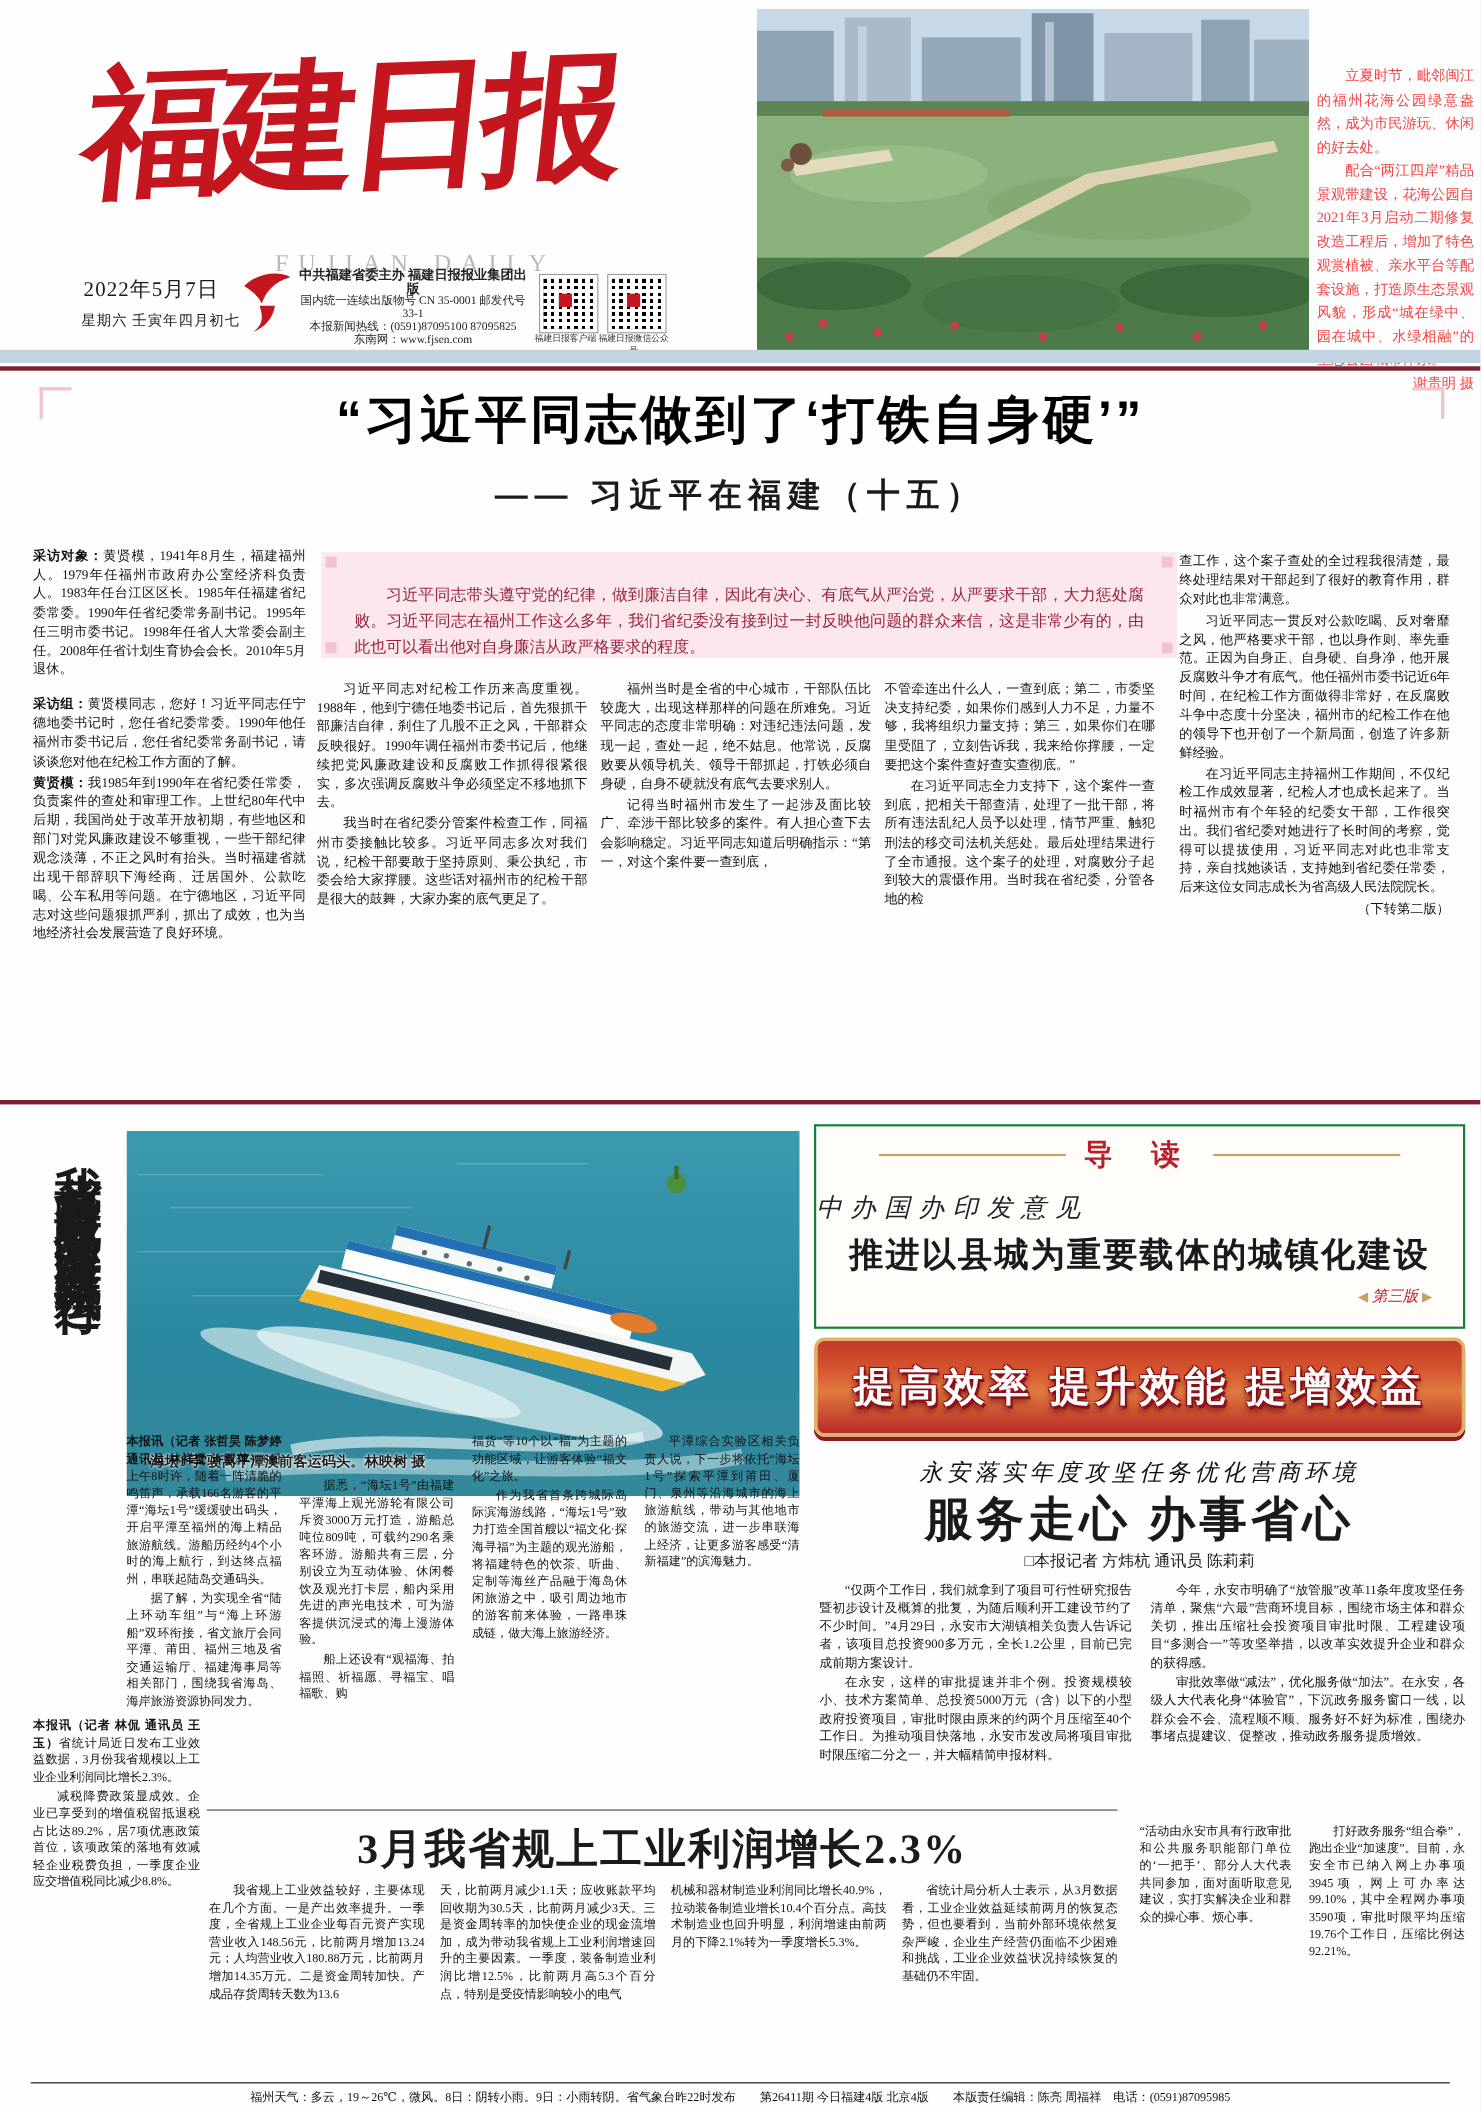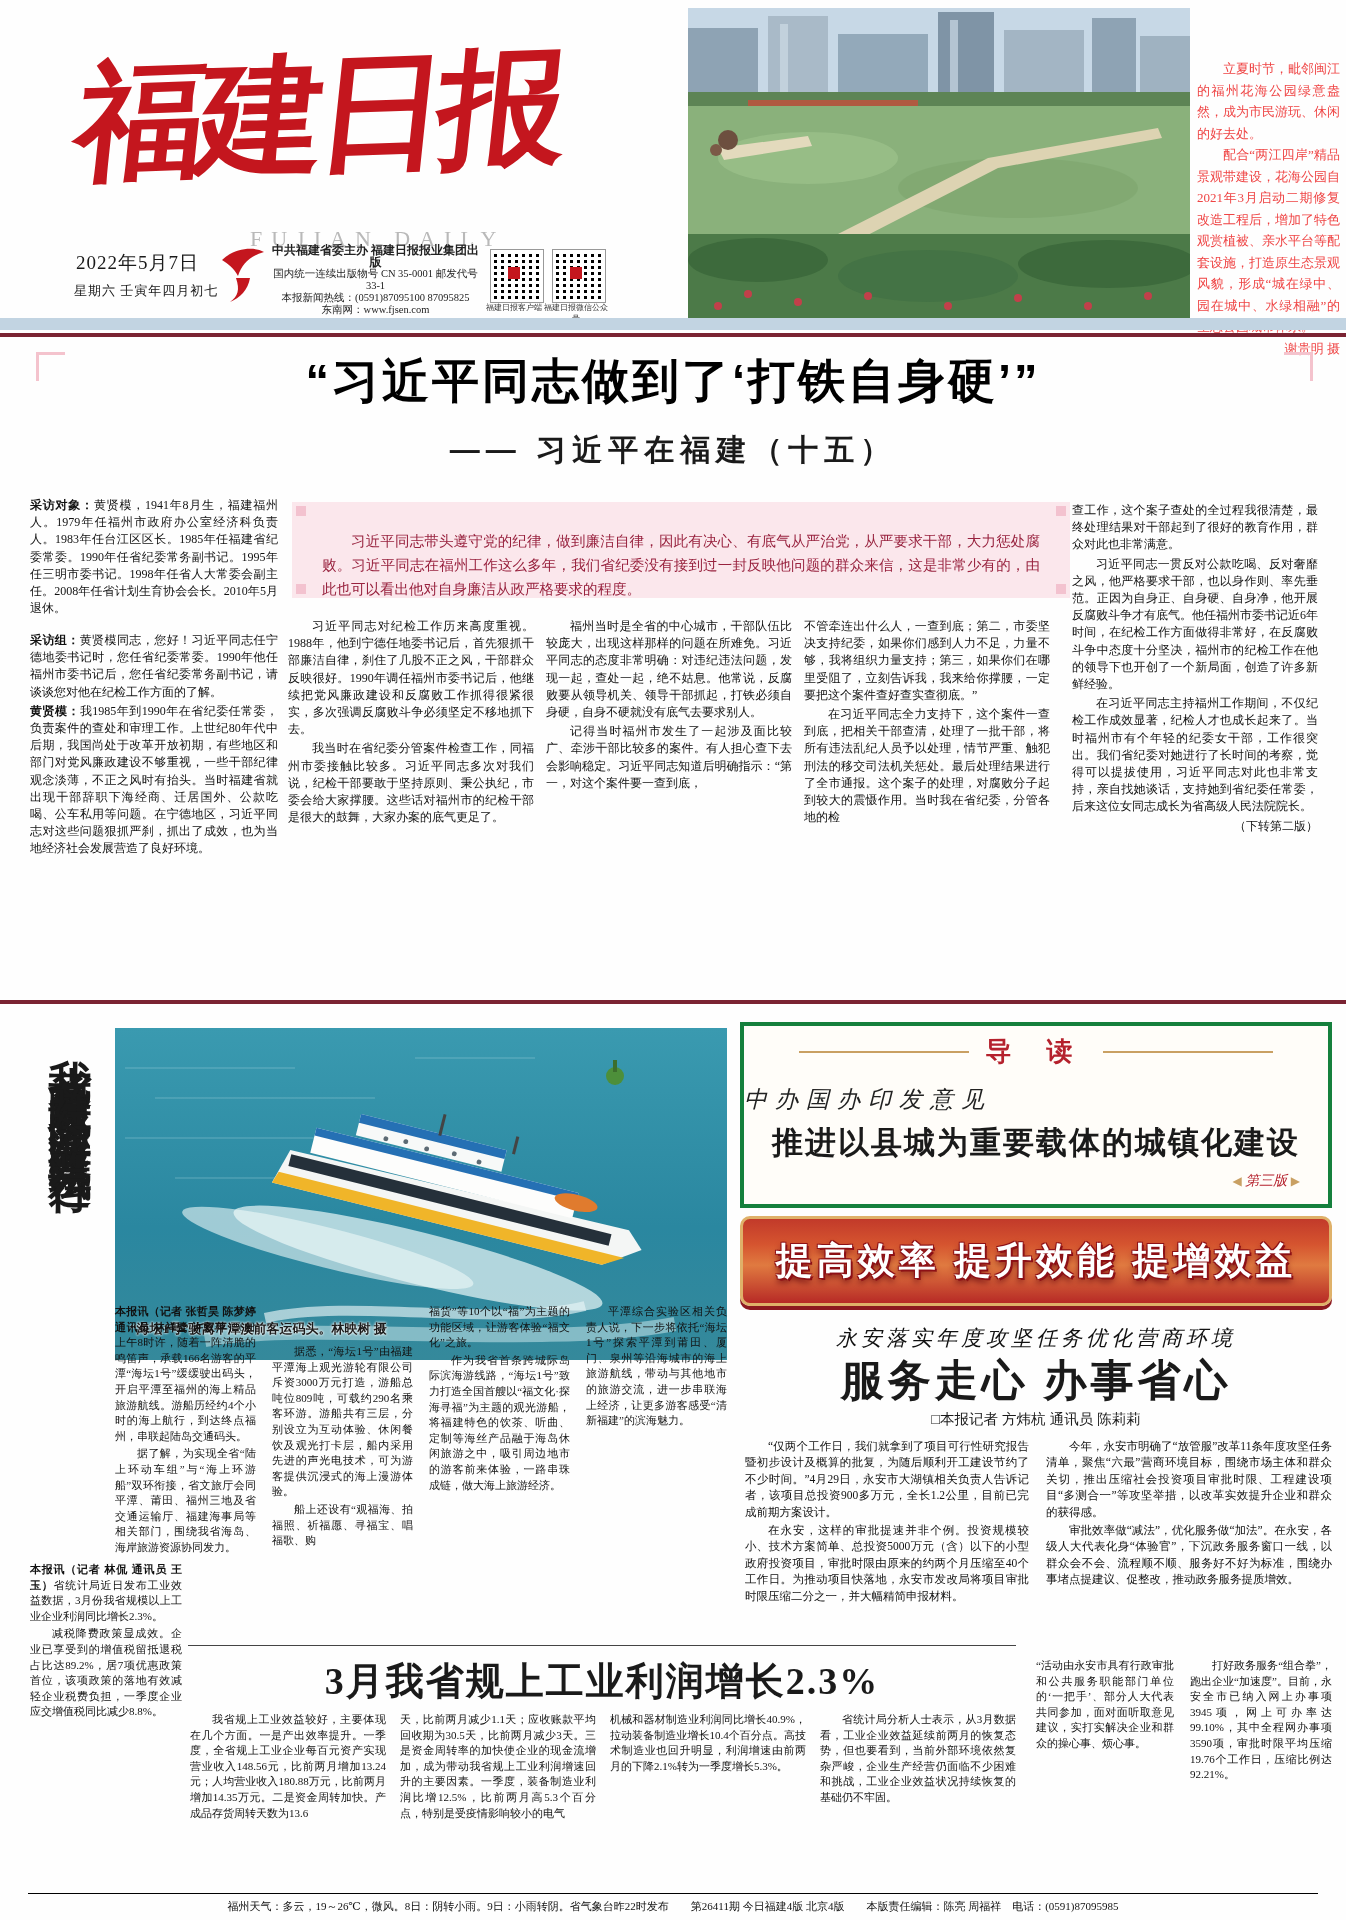--- a/index.html
+++ b/index.html
@@ -56,21 +56,21 @@
   
   .vert-head{left:30px;top:1025px;width:80px;height:540px;writing-mode:vertical-rl;text-orientation:upright;
       font-size:43px;font-weight:900;font-family:"Liberation Serif","DejaVu Serif",serif;letter-spacing:7px;line-height:80px;}
   .stats-lead{left:30px;top:1562px;width:152px;height:332px;}
   .ferry-photo{left:115px;top:1028px;width:612px;height:332px;}
   .ferry-cap{left:130px;top:1320px;width:590px;font-size:13px;font-weight:bold;color:#1c1c1c;
       text-shadow:0 0 3px #fff,0 0 2px #fff;display:flex;}
   .fcol{top:1304px;width:141px;height:268px;font-size:11px;line-height:15.6px;}
   .fc1{left:115px;} .fc2{left:272px;margin-top:40px;} .fc3{left:429px;} .fc4{left:586px;}
   
-  .guide{left:740px;top:1022px;width:592px;height:186px;border:4px solid #15803d;box-sizing:border-box;background:#fffdf9;}
+  .guide{left:740px;top:1022px;width:592px;height:186px;border:2px solid #15803d;box-sizing:border-box;background:#fffdf9;}
   .guide .hdr{position:absolute;left:0;top:8px;width:100%;display:flex;align-items:center;justify-content:center;gap:16px;}
   .guide .hdr .line{height:2px;width:170px;background:#c9a063;}
   .guide .hdr .t{font-size:26px;font-weight:900;color:#b5212d;letter-spacing:14px;font-family:"Liberation Sans",sans-serif;}
   .guide .kick{position:absolute;left:0;top:58px;width:100%;font-size:23px;letter-spacing:8px;color:#222;
       font-style:italic;}
   .guide .hl{position:absolute;left:0;top:96px;width:100%;text-align:center;font-size:31px;font-weight:900;letter-spacing:2px;
       font-family:"Liberation Sans","DejaVu Sans",sans-serif;}
   .guide .pageref{position:absolute;right:28px;top:146px;font-size:14px;color:#b5212d;font-style:italic;}
   .guide .tri{color:#c9a063;font-size:12px;}
   

